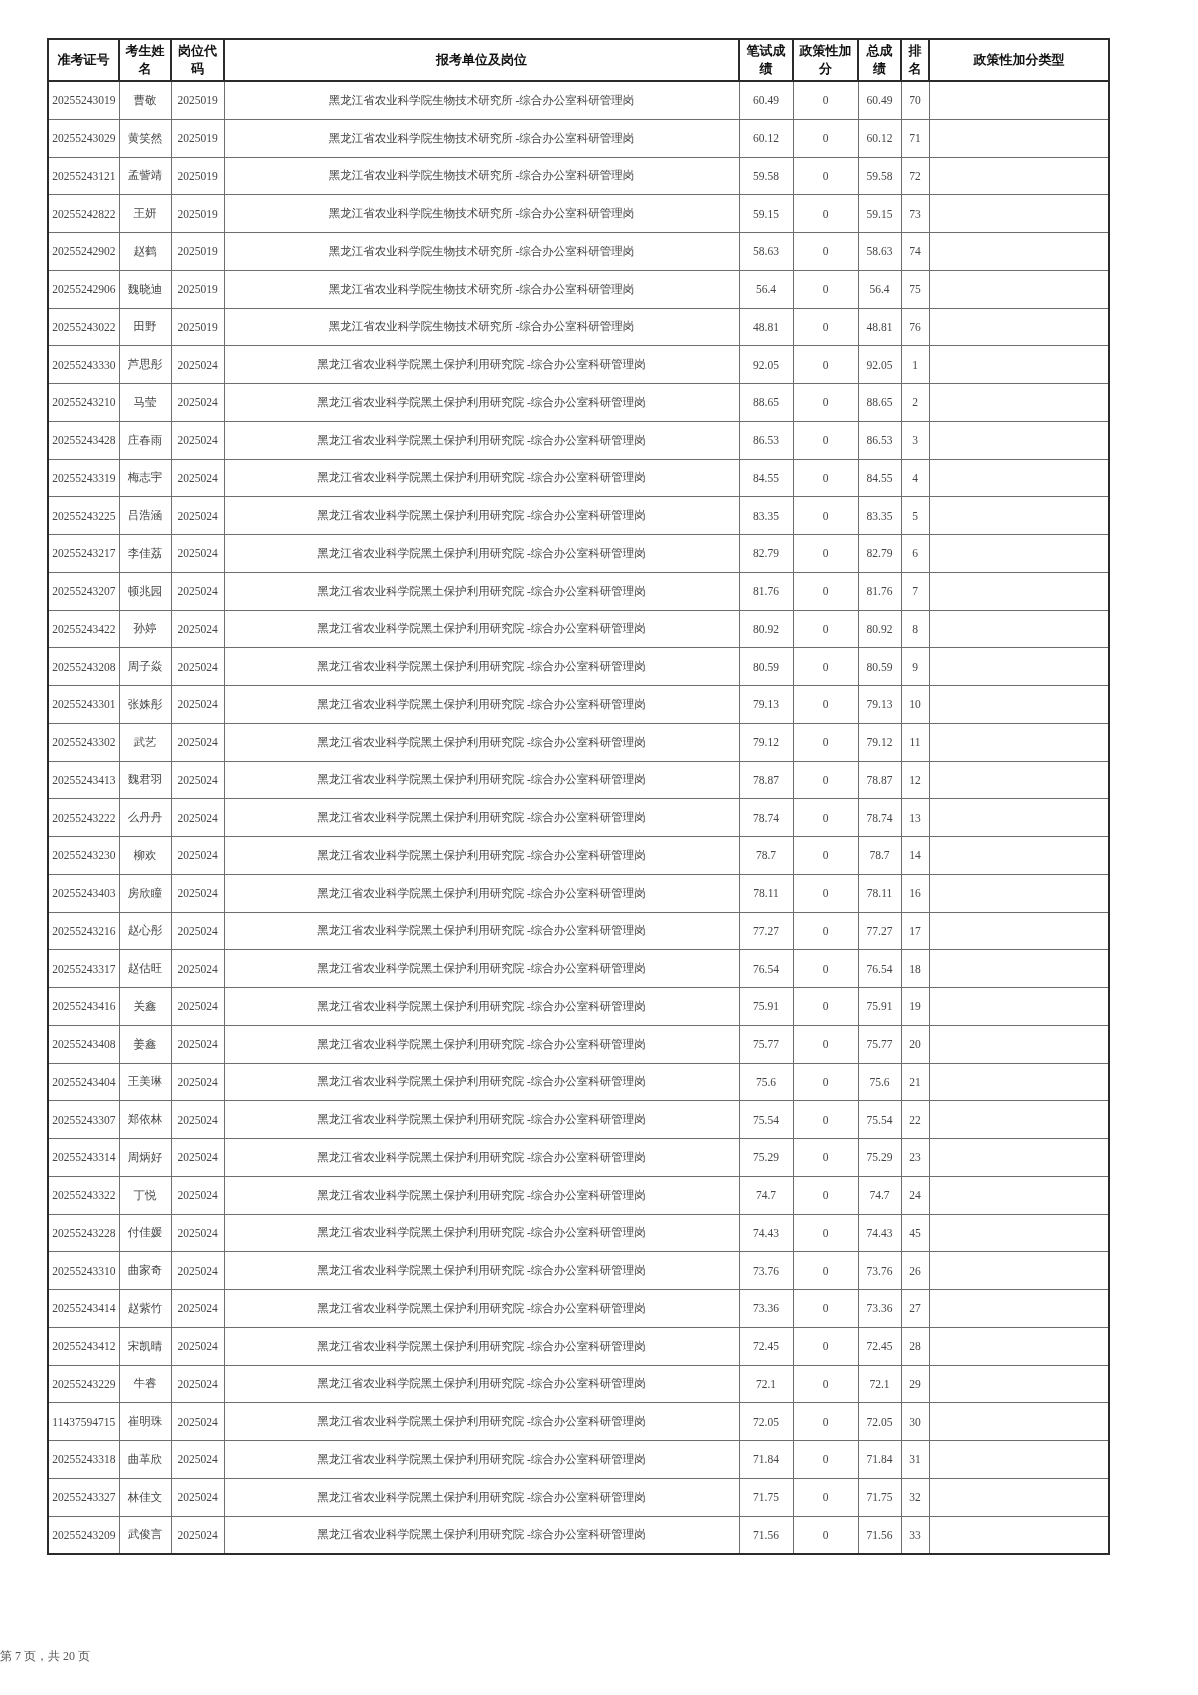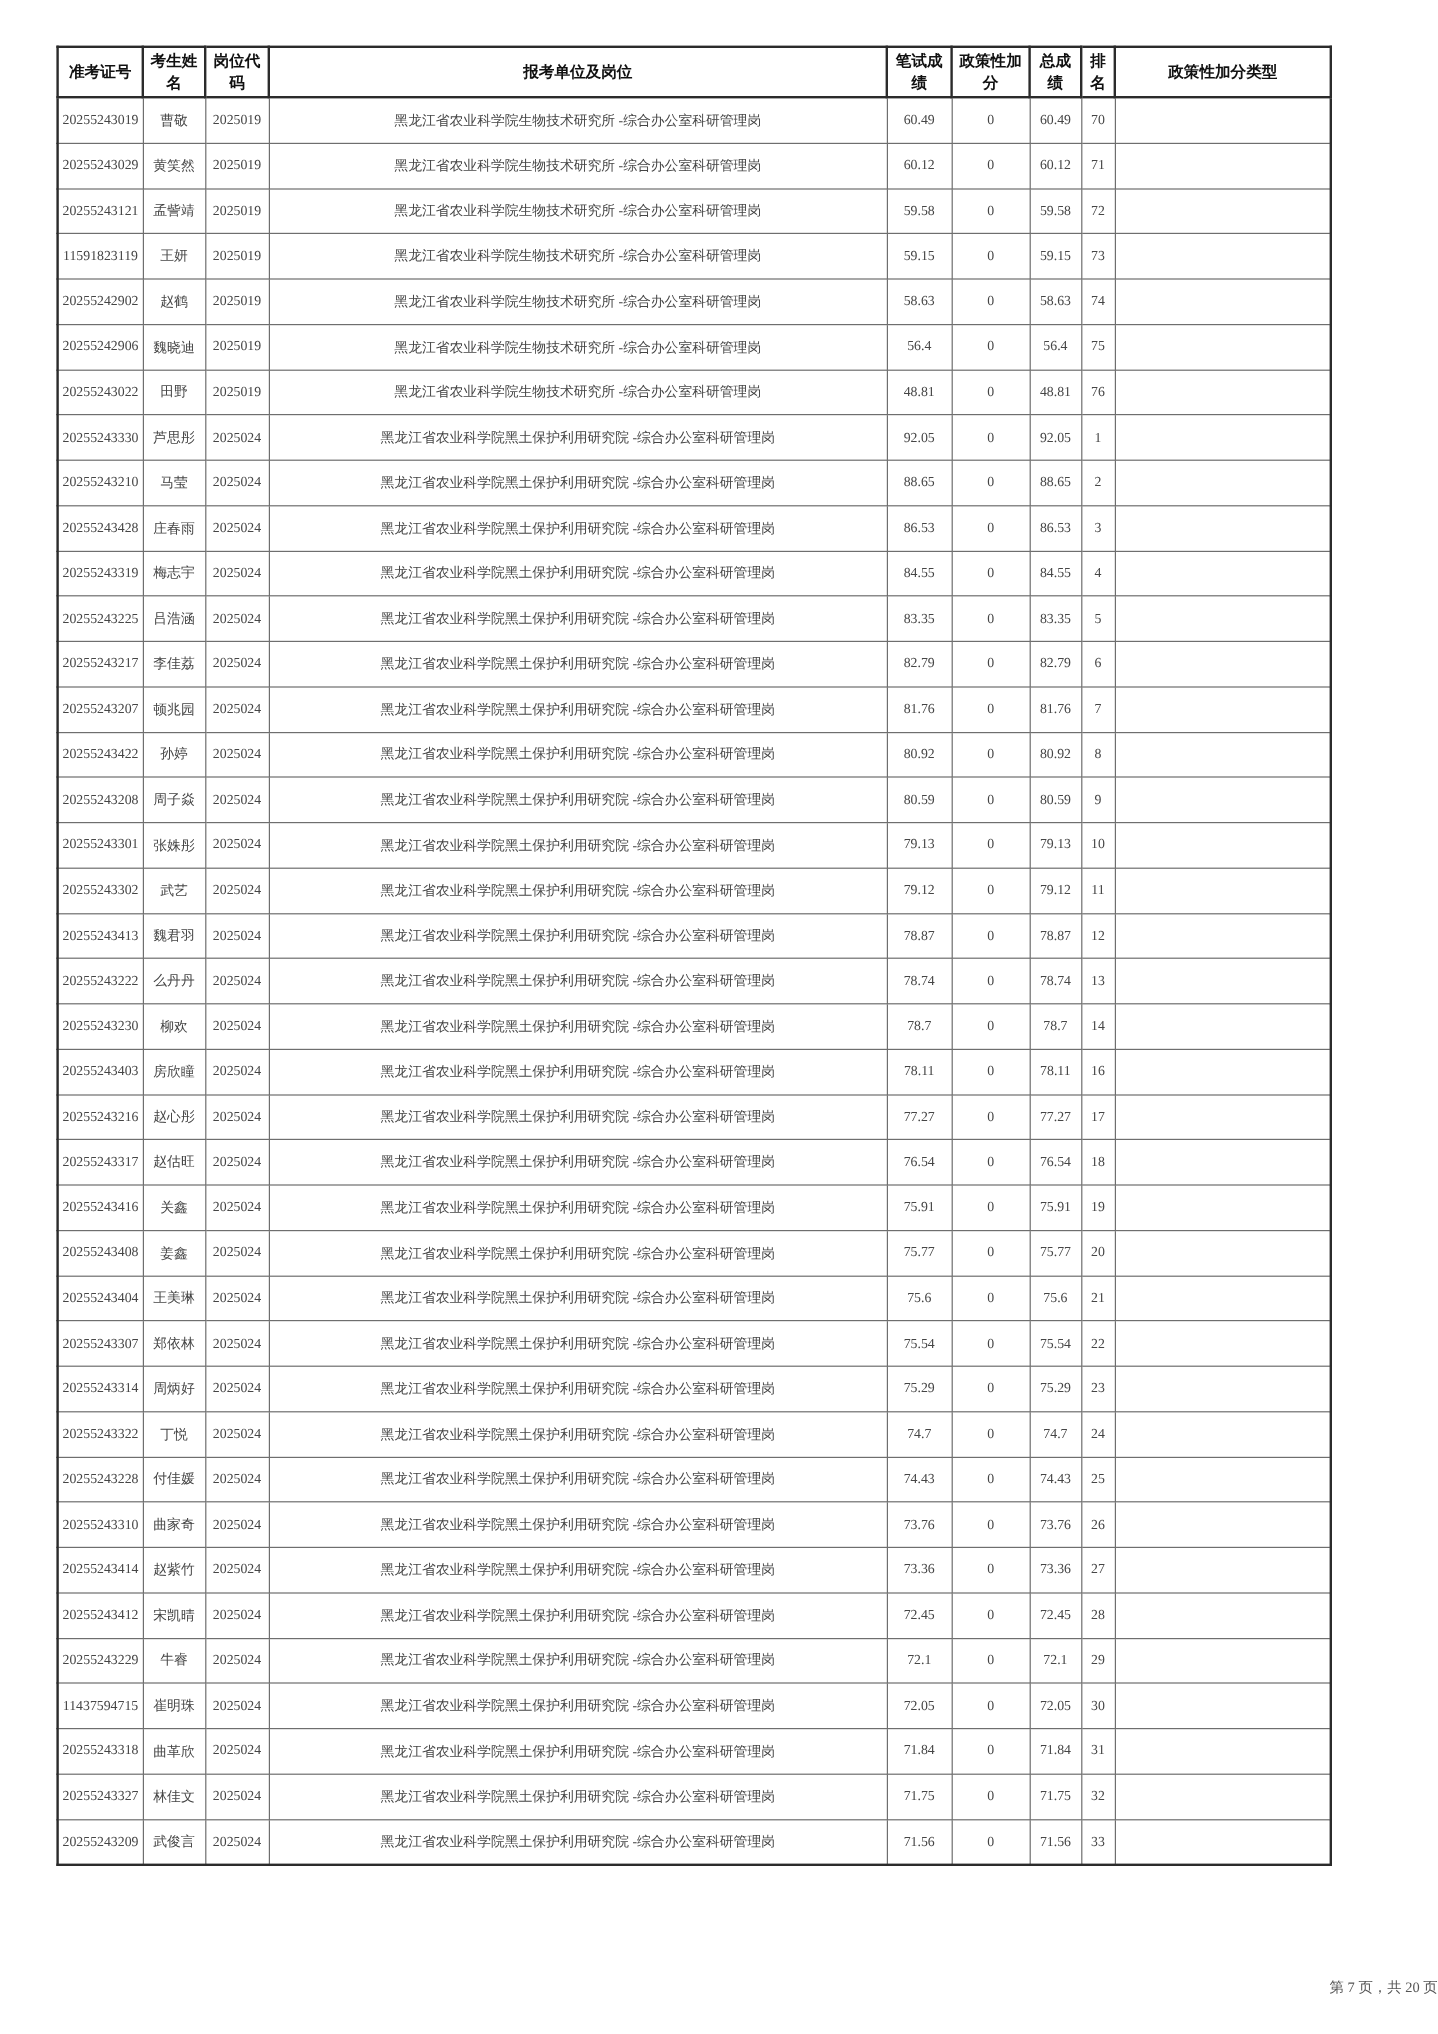--- a/index.html
+++ b/index.html
@@ -43,21 +43,21 @@
     vertical-align: middle;
     padding: 0 2px;
     overflow: hidden;
     white-space: nowrap;
   }
   .page-footer {
     position: absolute;
     left: 0;
     right: 0;
     top: 1648px;
-    text-align: right;
+    text-align: left;
     font-size: 12px;
     color: #555555;
   }
 </style>
 </head>
 <body>
 
 <table class="score-table">
   <colgroup>
     <col style="width:71px">
@@ -111,21 +111,21 @@
     <td>孟訾靖</td>
     <td>2025019</td>
     <td>黑龙江省农业科学院生物技术研究所 -综合办公室科研管理岗</td>
     <td>59.58</td>
     <td>0</td>
     <td>59.58</td>
     <td>72</td>
     <td></td>
   </tr>
       <tr>
-    <td>11591823119</td>
+    <td>20255242822</td>
     <td>王妍</td>
     <td>2025019</td>
     <td>黑龙江省农业科学院生物技术研究所 -综合办公室科研管理岗</td>
     <td>59.15</td>
     <td>0</td>
     <td>59.15</td>
     <td>73</td>
     <td></td>
   </tr>
       <tr>
@@ -415,21 +415,21 @@
     <td></td>
   </tr>
       <tr>
     <td>20255243228</td>
     <td>付佳媛</td>
     <td>2025024</td>
     <td>黑龙江省农业科学院黑土保护利用研究院 -综合办公室科研管理岗</td>
     <td>74.43</td>
     <td>0</td>
     <td>74.43</td>
-    <td>25</td>
+    <td>45</td>
     <td></td>
   </tr>
       <tr>
     <td>20255243310</td>
     <td>曲家奇</td>
     <td>2025024</td>
     <td>黑龙江省农业科学院黑土保护利用研究院 -综合办公室科研管理岗</td>
     <td>73.76</td>
     <td>0</td>
     <td>73.76</td>

